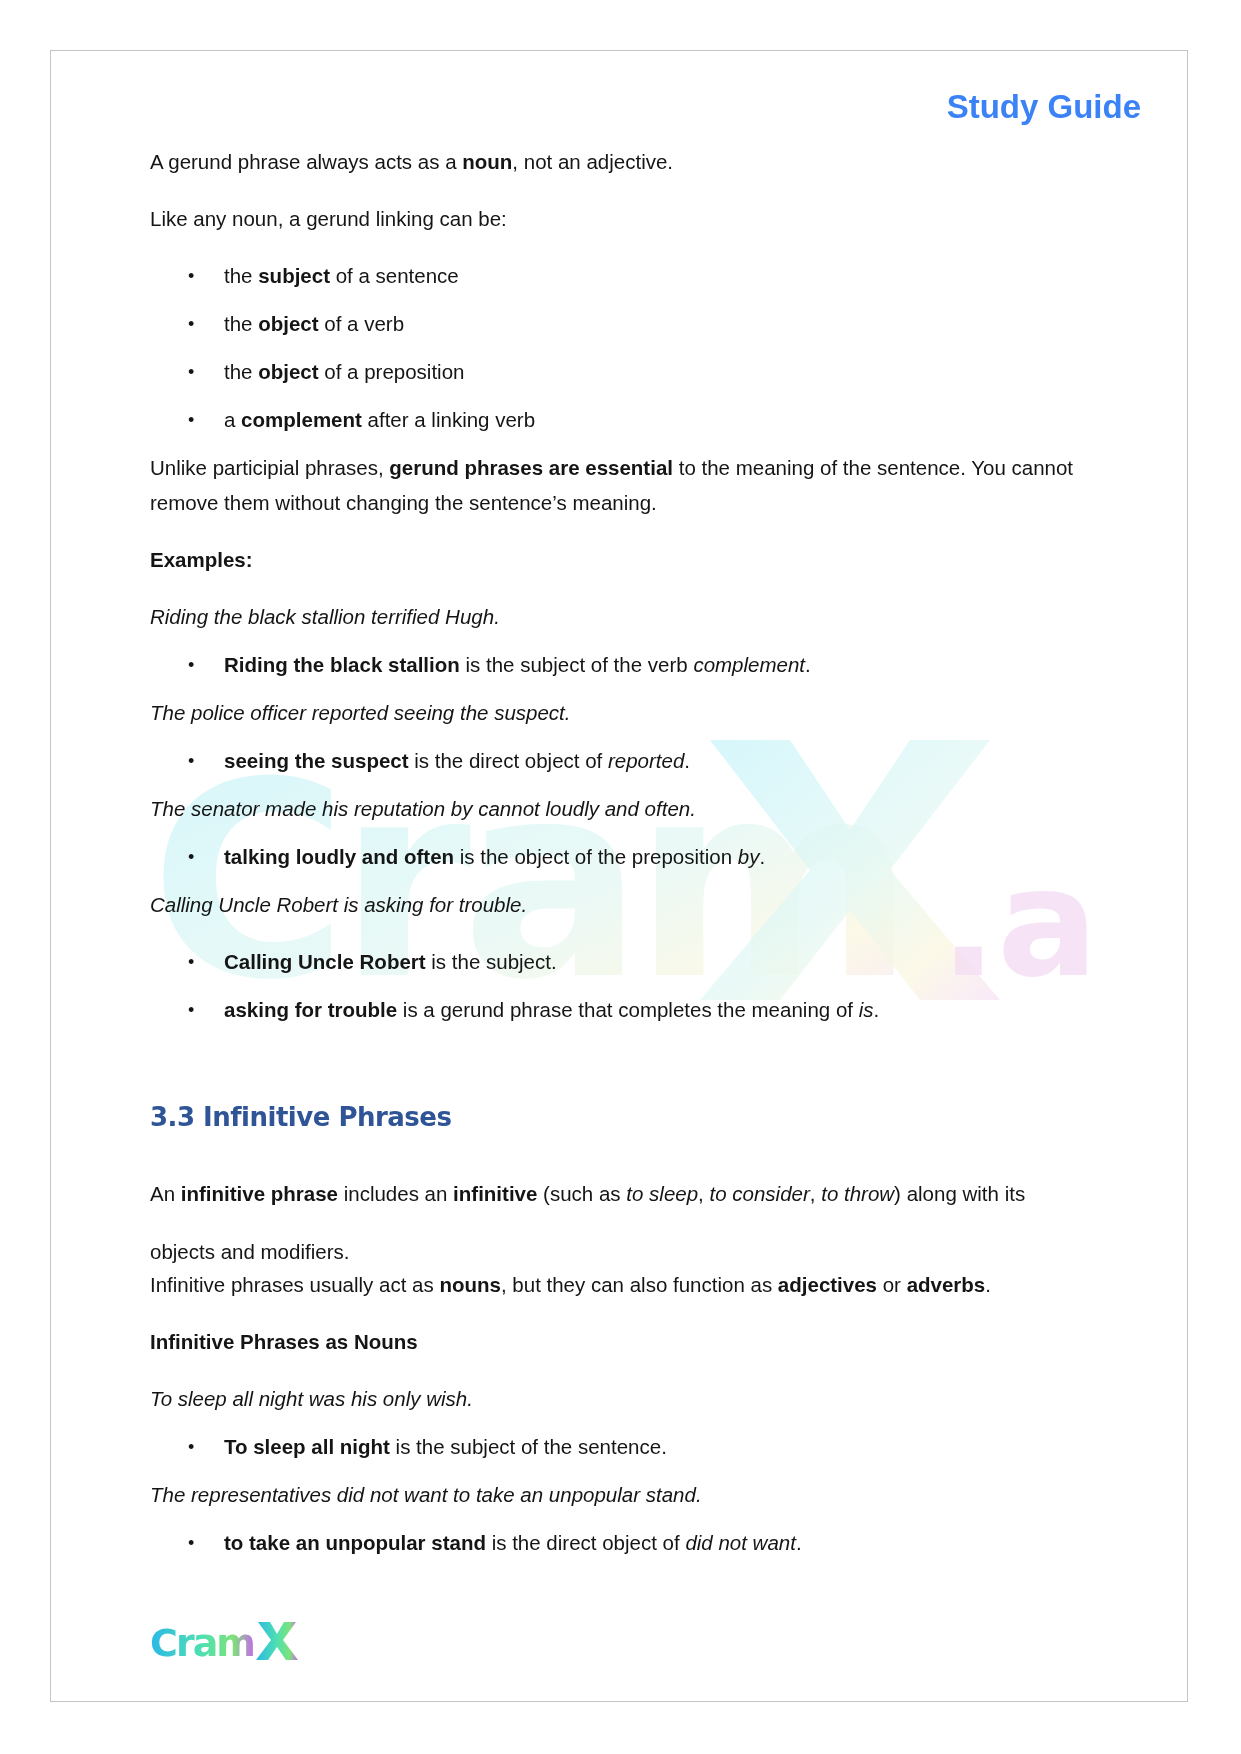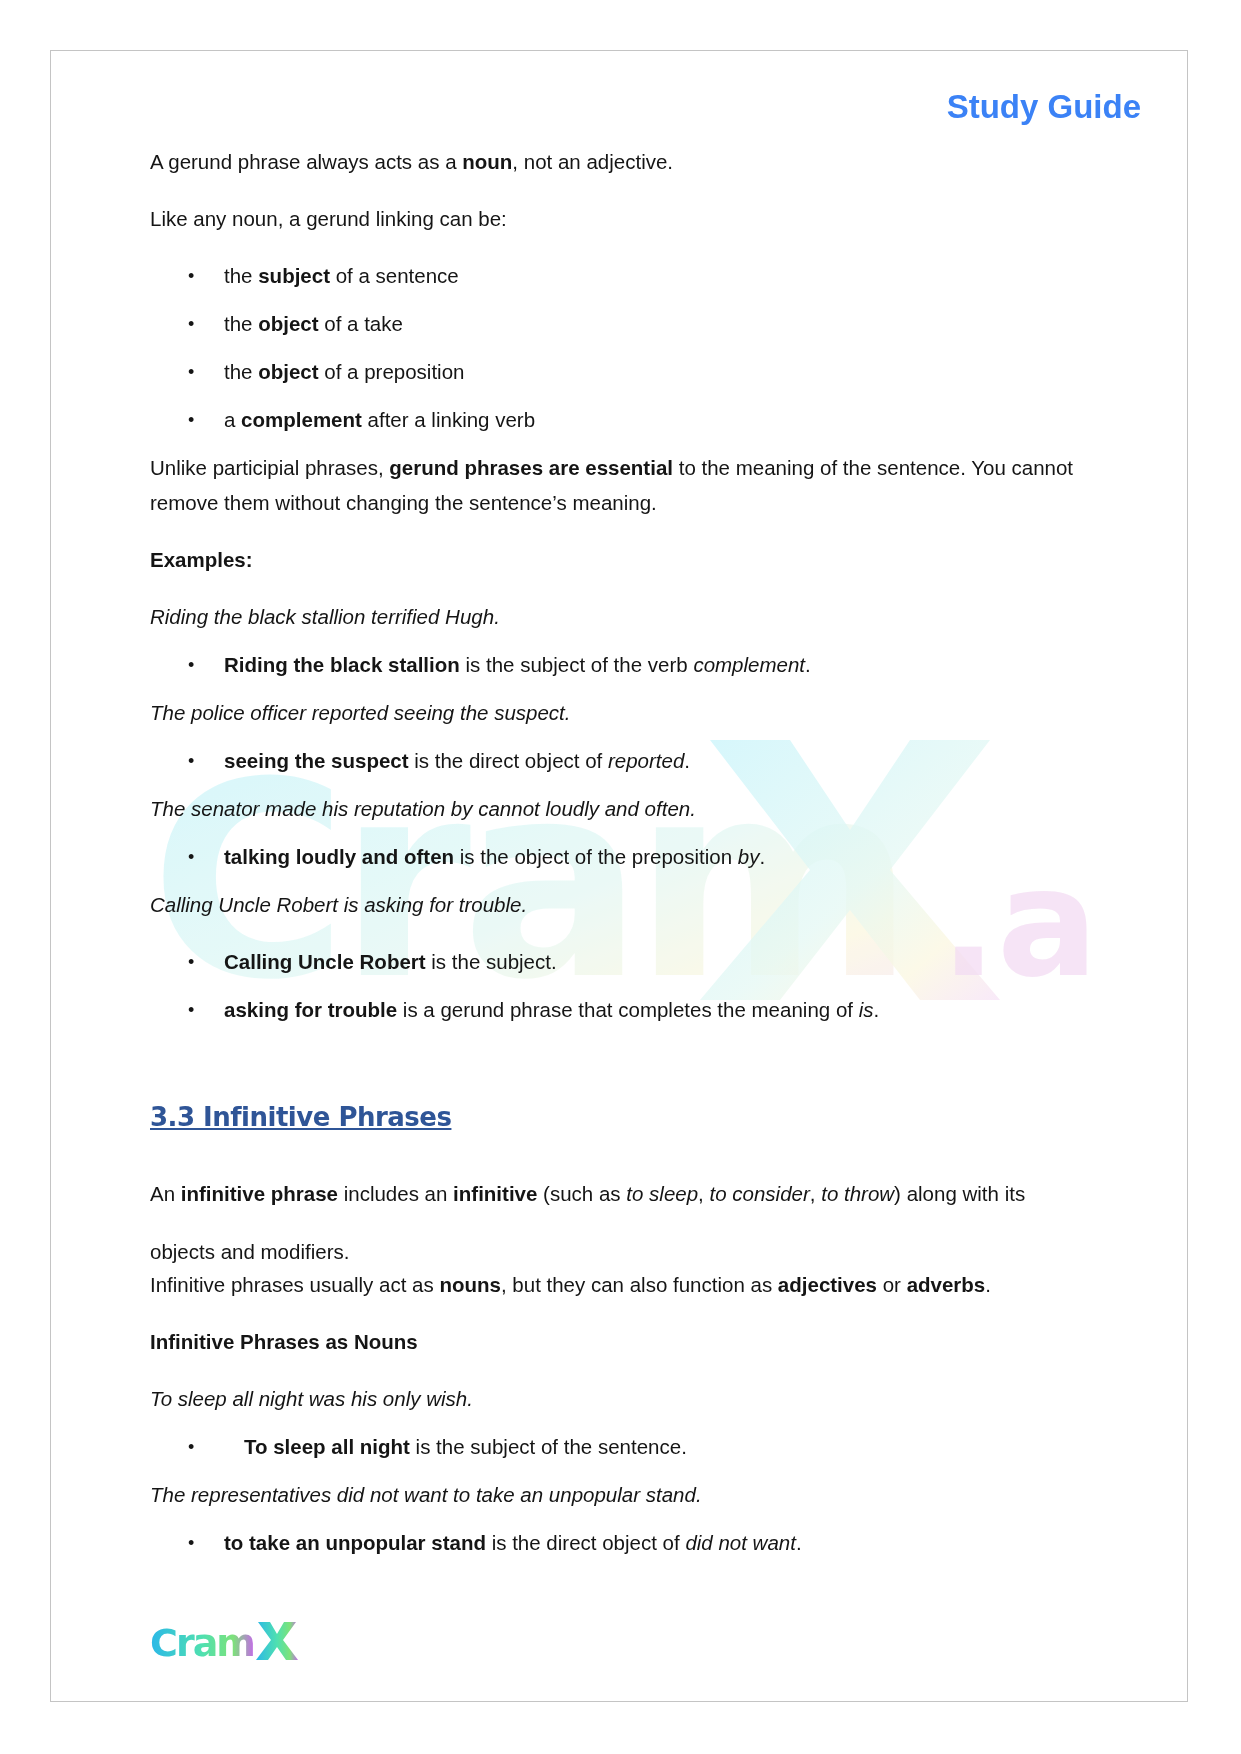--- a/index.html
+++ b/index.html
@@ -9,21 +9,21 @@
           border: 1.5px solid #c4c4c4; box-sizing: border-box; background: #fff; }
   .header-title { position: absolute; right: 100px; top: 88px; font-size: 33px; font-weight: bold;
                   color: #3b82f6; margin: 0; }
   .content { position: absolute; left: 150px; top: 0; width: 940px; }
   .line { position: absolute; left: 0; font-size: 20.5px; line-height: 24px; white-space: nowrap; color: #151515; }
   .line.indent { left: 74px; }
   .bullet { position: absolute; left: 38px; font-size: 18px; line-height: 24px; color: #151515; }
   b { font-weight: bold; }
   i { font-style: italic; }
   .section-heading { position: absolute; left: 0; font-size: 26px; font-weight: bold; color: #2f5597;
-                     font-family: "DejaVu Sans", sans-serif; letter-spacing: -0.5px; margin: 0; text-decoration: underline; }
+                     font-family: "DejaVu Sans", sans-serif; letter-spacing: -0.5px; margin: 0; }
   .watermark { position: absolute; left: 150px; top: 740px; width: 950px; height: 260px; pointer-events: none; }
   .footer-logo { position: absolute; left: 150px; top: 1616px; width: 150px; height: 48px; }
 </style>
 </head>
 <body>
 
 <div class="page"></div>
 
 <h1 class="header-title">Study Guide</h1>
 
@@ -39,21 +39,21 @@
   <text x="0" y="235" font-family="DejaVu Sans, sans-serif" font-weight="bold" font-size="270" fill="url(#wmg)" opacity="0.75" letter-spacing="-10">Cram</text>
   <path d="M560 0 L640 0 L700 90 L760 0 L840 0 L740 130 L850 260 L770 260 L700 170 L630 260 L550 260 L660 130 Z" fill="url(#wmg)" opacity="0.75"></path>
   <text x="790" y="235" font-family="DejaVu Sans, sans-serif" font-weight="bold" font-size="150" fill="#f3dcf3" opacity="0.75">.ai</text>
 </svg>
 
 <div class="content" id="content">
     <div class="line" style="top: 150px;"><span>A gerund phrase always acts as a </span><b>noun</b><span>, not an adjective.</span></div>
     <div class="line" style="top: 207px;"><span>Like any noun, a gerund linking can be:</span></div>
     <div class="line indent" style="top: 264px;"><span>the </span><b>subject</b><span> of a sentence</span></div>
     <span class="bullet" style="top: 264px;">•</span>
-    <div class="line indent" style="top: 312px;"><span>the </span><b>object</b><span> of a take</span></div>
+    <div class="line indent" style="top: 312px;"><span>the </span><b>object</b><span> of a verb</span></div>
     <span class="bullet" style="top: 312px;">•</span>
     <div class="line indent" style="top: 360px;"><span>the </span><b>object</b><span> of a preposition</span></div>
     <span class="bullet" style="top: 360px;">•</span>
     <div class="line indent" style="top: 408px;"><span>a </span><b>complement</b><span> after a linking verb</span></div>
     <span class="bullet" style="top: 408px;">•</span>
     <div class="line" style="top: 456px;"><span>Unlike participial phrases, </span><b>gerund phrases are essential</b><span> to the meaning of the sentence. You cannot</span></div>
     <div class="line" style="top: 491px;"><span>remove them without changing the sentence’s meaning.</span></div>
     <div class="line" style="top: 548px; text-align: center;"><b>Examples:</b></div>
     <div class="line" style="top: 605px;"><i>Riding the black stallion terrified Hugh.</i></div>
     <div class="line indent" style="top: 653px;"><b>Riding the black stallion</b><span> is the subject of the verb </span><i>complement</i><span>.</span></div>
@@ -68,21 +68,21 @@
     <div class="line indent" style="top: 950px;"><b>Calling Uncle Robert</b><span> is the subject.</span></div>
     <span class="bullet" style="top: 950px;">•</span>
     <div class="line indent" style="top: 998px;"><b>asking for trouble</b><span> is a gerund phrase that completes the meaning of </span><i>is</i><span>.</span></div>
     <span class="bullet" style="top: 998px;">•</span>
     <h2 class="section-heading" style="top: 1102px;"><span>3.3 Infinitive Phrases</span></h2>
     <div class="line" style="top: 1182px;"><span>An </span><b>infinitive phrase</b><span> includes an </span><b>infinitive</b><span> (such as </span><i>to sleep</i><span>, </span><i>to consider</i><span>, </span><i>to throw</i><span>) along with its</span></div>
     <div class="line" style="top: 1240px;"><span>objects and modifiers.</span></div>
     <div class="line" style="top: 1273px;"><span>Infinitive phrases usually act as </span><b>nouns</b><span>, but they can also function as </span><b>adjectives</b><span> or </span><b>adverbs</b><span>.</span></div>
     <div class="line" style="top: 1330px;"><b>Infinitive Phrases as Nouns</b></div>
     <div class="line" style="top: 1387px;"><i>To sleep all night was his only wish.</i></div>
-    <div class="line indent" style="top: 1435px; margin-left: 20px;"><b>To sleep all night</b><span> is the subject of the sentence.</span></div>
+    <div class="line indent" style="top: 1435px;"><b>To sleep all night</b><span> is the subject of the sentence.</span></div>
     <span class="bullet" style="top: 1435px;">•</span>
     <div class="line" style="top: 1483px;"><i>The representatives did not want to take an unpopular stand.</i></div>
     <div class="line indent" style="top: 1531px;"><b>to take an unpopular stand</b><span> is the direct object of </span><i>did not want</i><span>.</span></div>
     <span class="bullet" style="top: 1531px;">•</span>
   </div>
 
 <svg class="footer-logo" viewBox="0 0 150 48">
   <defs>
     <linearGradient id="flg" x1="0" y1="0" x2="1" y2="0">
       <stop offset="0" stop-color="#2bb8e8"></stop>

